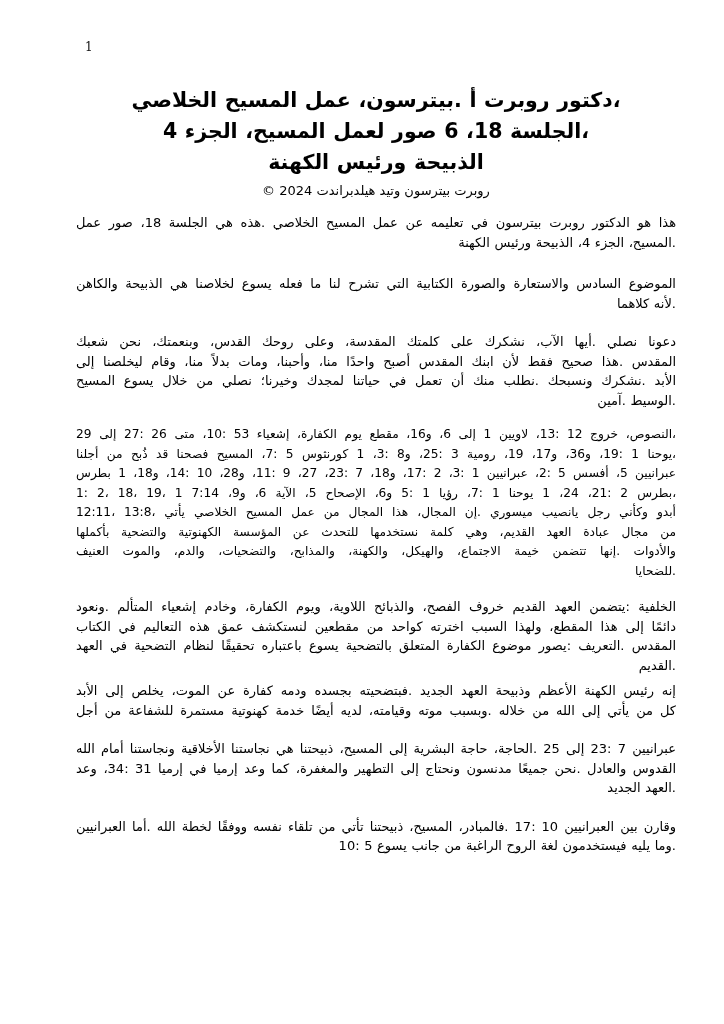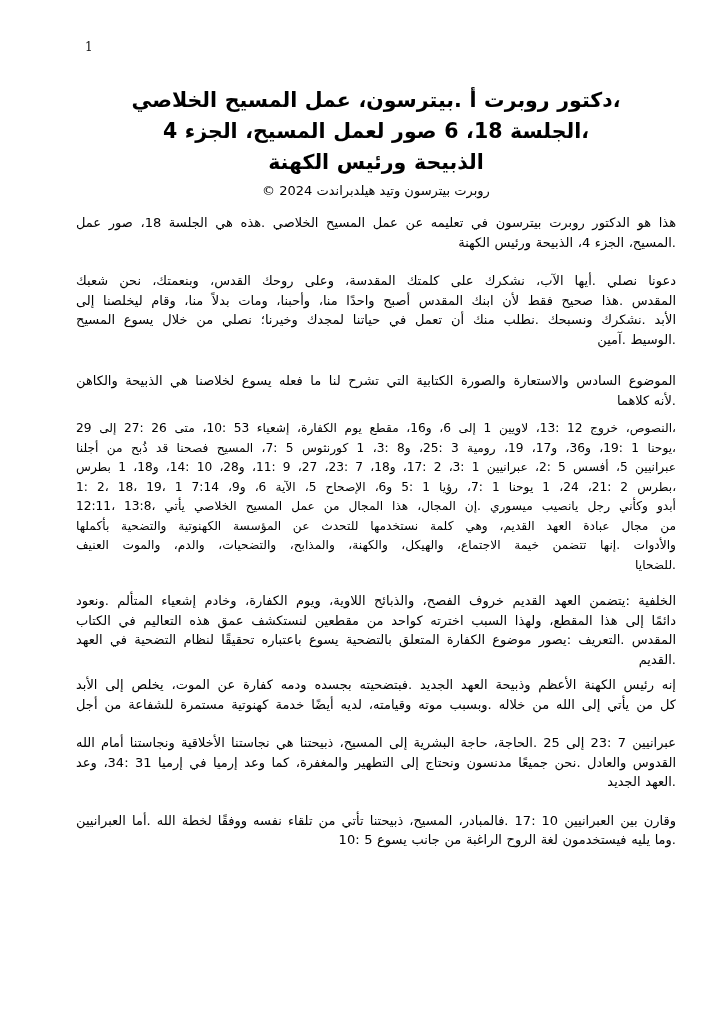--- a/index.html
+++ b/index.html
@@ -82,33 +82,33 @@
         <div class="line last">الذبيحة ورئيس الكهنة</div>
       </div>
 
     <div class="copyright">روبرت بيترسون وتيد هيلدبراندت 2024 ©</div>
 
     <div class="para" style="margin-top:12px">
         <div class="line">هذا هو الدكتور روبرت بيترسون في تعليمه عن عمل المسيح الخلاصي .هذه هي الجلسة 18، صور عمل</div>
         <div class="line last">.المسيح، الجزء 4، الذبيحة ورئيس الكهنة</div>
       </div>
 
+    <div class="para" style="margin-top:22px">
+        <div class="line">الموضوع السادس والاستعارة والصورة الكتابية التي تشرح لنا ما فعله يسوع لخلاصنا هي الذبيحة والكاهن</div>
+        <div class="line last">.لأنه كلاهما</div>
+      </div>
+
     <div class="para" style="margin-top:19px">
         <div class="line">دعونا نصلي .أيها الآب، نشكرك على كلمتك المقدسة، وعلى روحك القدس، وبنعمتك، نحن شعبك</div>
         <div class="line">المقدس .هذا صحيح فقط لأن ابنك المقدس أصبح واحدًا منا، وأحبنا، ومات بدلاً منا، وقام ليخلصنا إلى</div>
         <div class="line">الأبد .نشكرك ونسبحك .نطلب منك أن تعمل في حياتنا لمجدك وخيرنا؛ نصلي من خلال يسوع المسيح</div>
         <div class="line last">.الوسيط .آمين</div>
       </div>
 
-    <div class="para" style="margin-top:22px">
-        <div class="line">الموضوع السادس والاستعارة والصورة الكتابية التي تشرح لنا ما فعله يسوع لخلاصنا هي الذبيحة والكاهن</div>
-        <div class="line last">.لأنه كلاهما</div>
-      </div>
-
-    <div class="para dense" style="margin-top:9px">
+    <div class="para dense" style="margin-top:15px">
         <div class="line">،النصوص، خروج 12 :13، لاويين 1 إلى 6، و16، مقطع يوم الكفارة، إشعياء 53 :10، متى 26 :27 إلى 29</div>
         <div class="line">،يوحنا 1 :19، و36، و17، 19، رومية 3 :25، و8 :3، 1 كورنثوس 5 :7، المسيح فصحنا قد ذُبح من أجلنا</div>
         <div class="line">عبرانيين 5، أفسس 5 :2، عبرانيين 1 :3، 2 :17، و18، 7 :23، 27، 9 :11، و28، 10 :14، و18، 1 بطرس</div>
         <div class="line">،بطرس 2 :21، 24، 1 يوحنا 1 :7، رؤيا 1 :5 و6، الإصحاح 5، الآية 6، و9، 7:14 1 ،19 ،18 ،2 :1</div>
         <div class="line">أبدو وكأني رجل يانصيب ميسوري .إن المجال، هذا المجال من عمل المسيح الخلاصي يأتي ،13:8 ،12:11</div>
         <div class="line">من مجال عبادة العهد القديم، وهي كلمة نستخدمها للتحدث عن المؤسسة الكهنوتية والتضحية بأكملها</div>
         <div class="line">والأدوات .إنها تتضمن خيمة الاجتماع، والهيكل، والكهنة، والمذابح، والتضحيات، والدم، والموت العنيف</div>
         <div class="line last">.للضحايا</div>
       </div>
 

